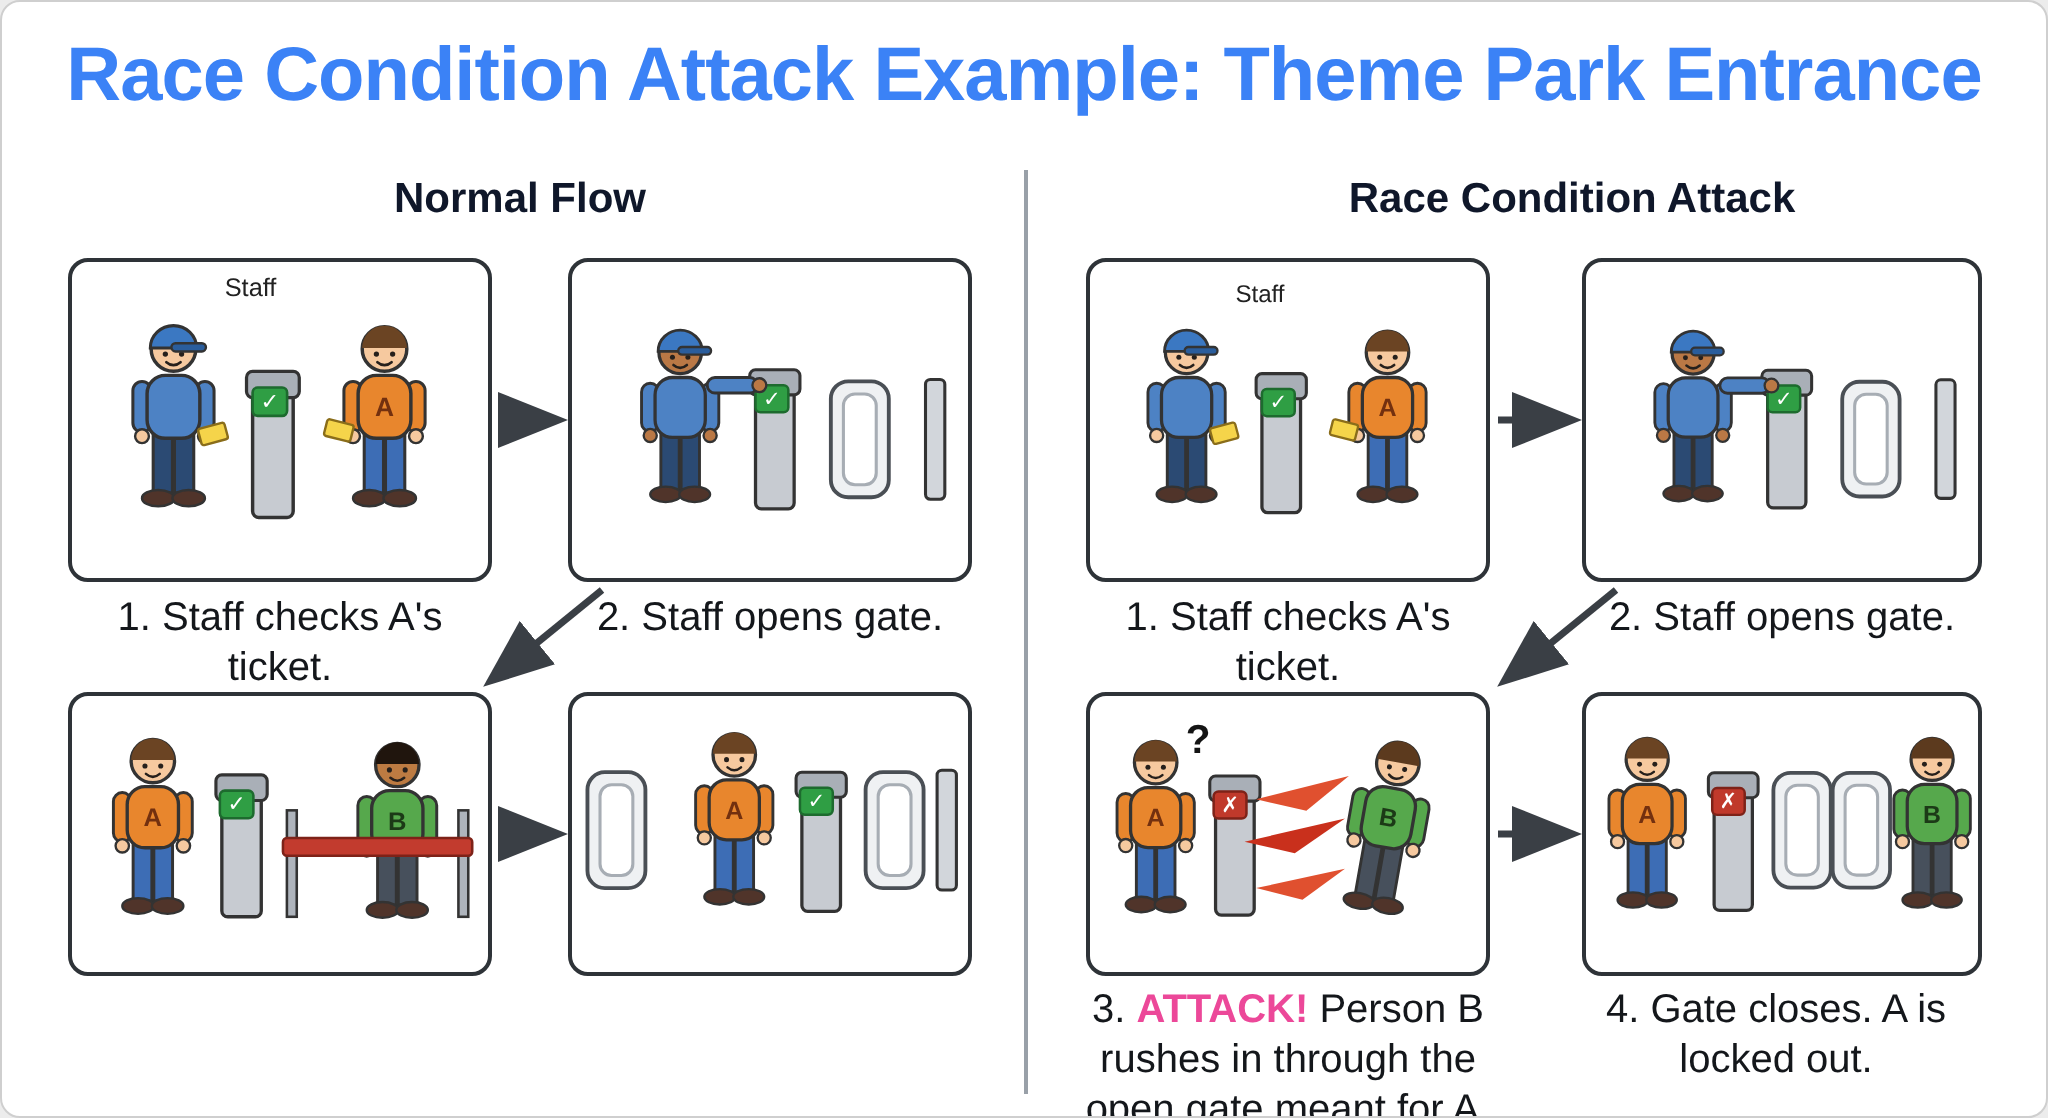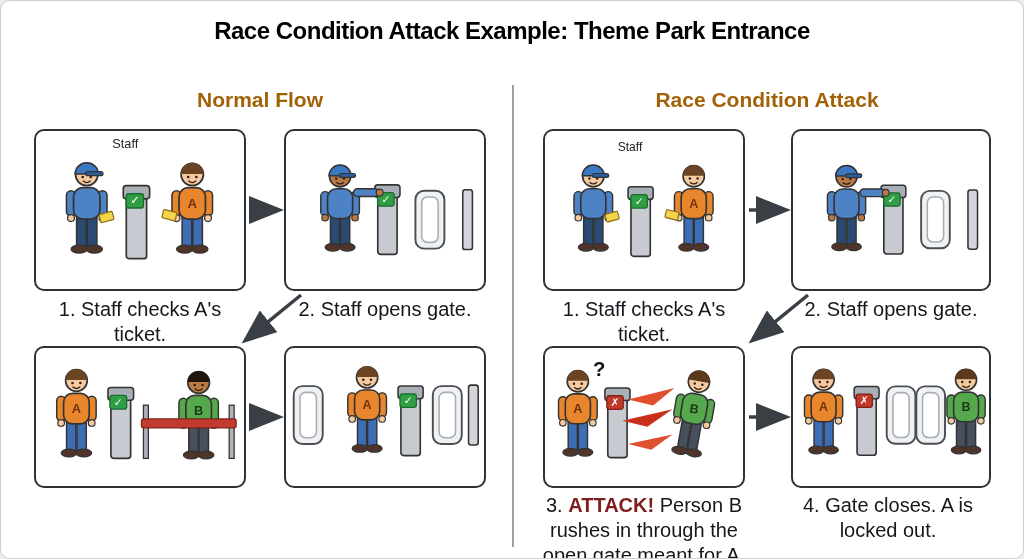--- a/index.html
+++ b/index.html
@@ -1,29 +1,29 @@
 <!DOCTYPE html>
 <html><head>
 <meta charset="utf-8">
 <style>
   * { margin:0; padding:0; box-sizing:border-box; }
   html,body { background:#ececec; font-family:"Liberation Sans", sans-serif; }
   .page { position:relative; width:1024px; height:559px; background:#ffffff;
           border:1px solid #cfcfcf; border-radius:10px; overflow:hidden; margin:0 auto; }
   .title { position:absolute; top:16px; left:0; width:100%; text-align:center;
-           font-size:24px; font-weight:bold; color:#000000; letter-spacing:-0.5px; }
+           font-size:38px; font-weight:bold; color:#3b82f6; letter-spacing:-0.5px; }
   .col-heading { position:absolute; top:87px; text-align:center; font-size:21px;
-                 font-weight:bold; color:#a16207; }
+                 font-weight:bold; color:#0f172a; }
   .heading-left  { left:33px;  width:452px; }
-  .heading-right { left:542px; width:448px; }
+  .heading-right { left:561px; width:448px; }
   .divider { position:absolute; left:511px; top:84px; width:2px; height:462px; background:#99a0a8; }
   .panel { position:absolute; border:2.5px solid #2E3338; border-radius:10px; background:#fff; overflow:hidden; }
   .scene { width:100%; height:100%; display:block; }
   .caption { position:absolute; text-align:center; font-size:20px; line-height:1.25; color:#14171b; }
-  .attack-word { color:#7f1d1d; font-weight:bold; }
+  .attack-word { color:#ec4899; font-weight:bold; }
   .arrows { position:absolute; left:0; top:0; pointer-events:none; }
   .arrow { stroke:#3A3F45; stroke-width:3.5; }
   text.chest { font-family:"Liberation Sans",sans-serif; font-size:13px; font-weight:bold; text-anchor:middle; }
   .letter-a { fill:#73300F; }
   .letter-b { fill:#1C3A17; }
   text.glyph { font-family:"DejaVu Sans",sans-serif; font-size:11px; font-weight:bold; fill:#ffffff; text-anchor:middle; }
   text.staff-label { font-size:12.5px; fill:#222; text-anchor:middle; }
   text.question-mark { font-size:21px; font-weight:bold; fill:#141414; text-anchor:middle; }
 </style>
 </head>

